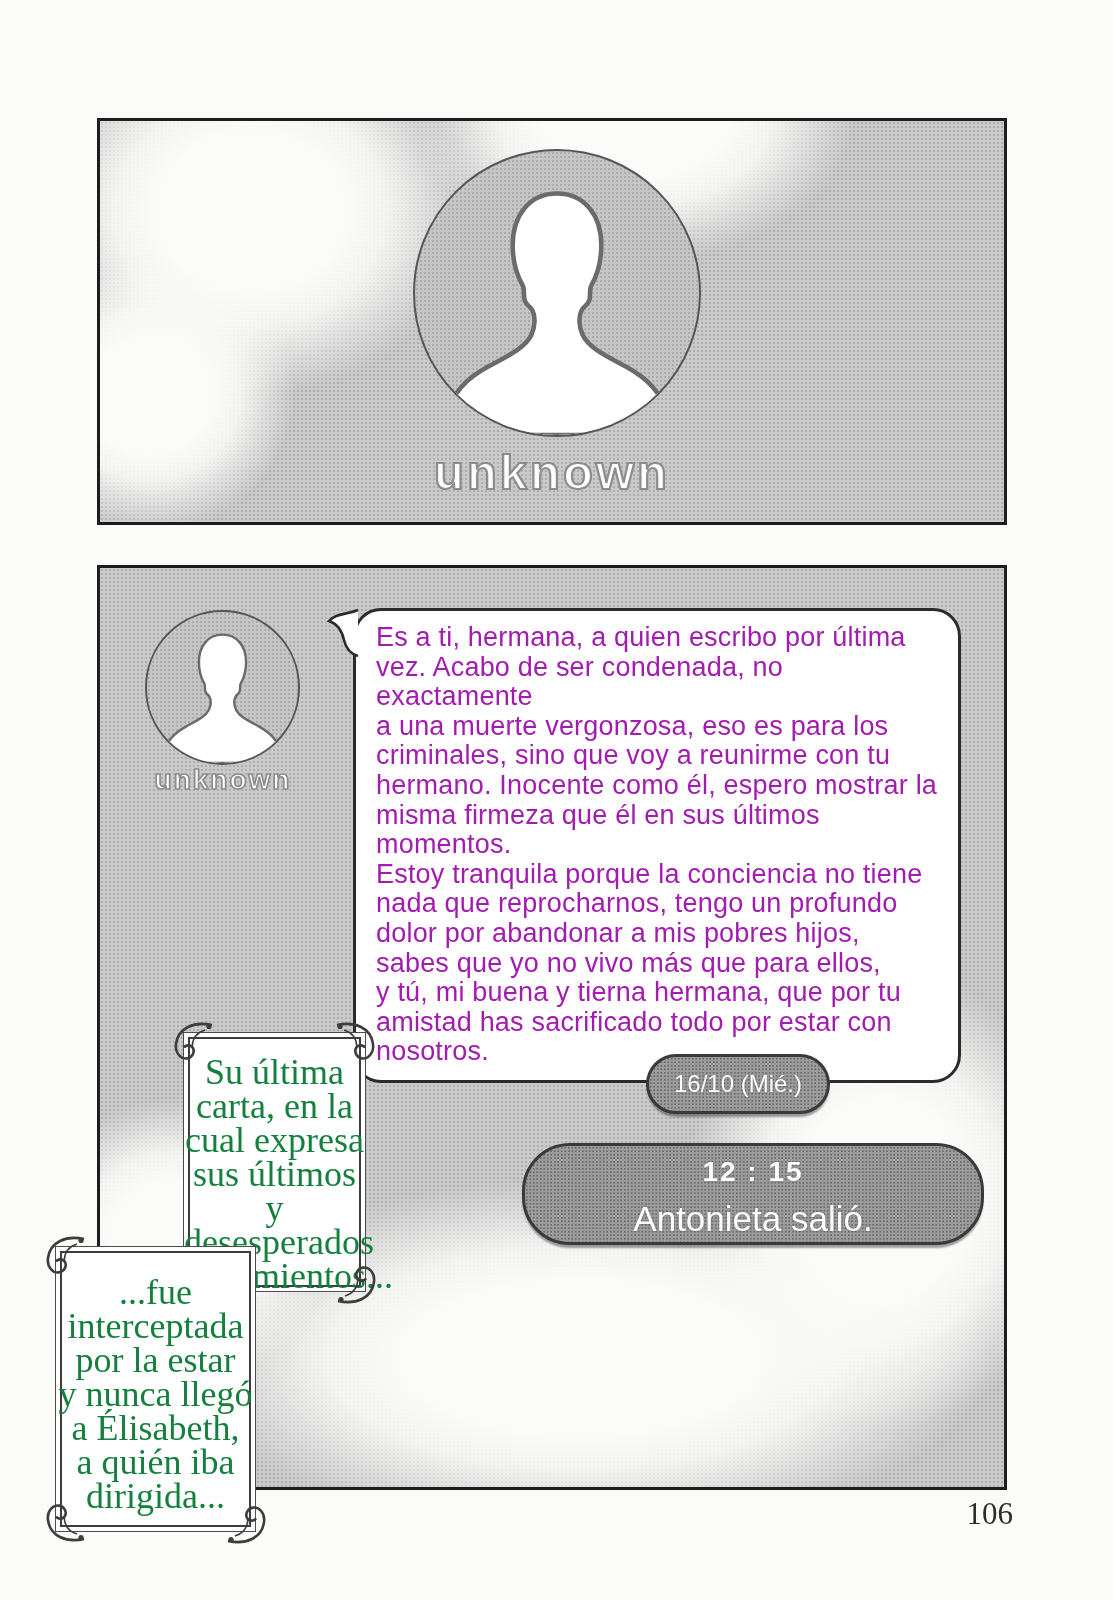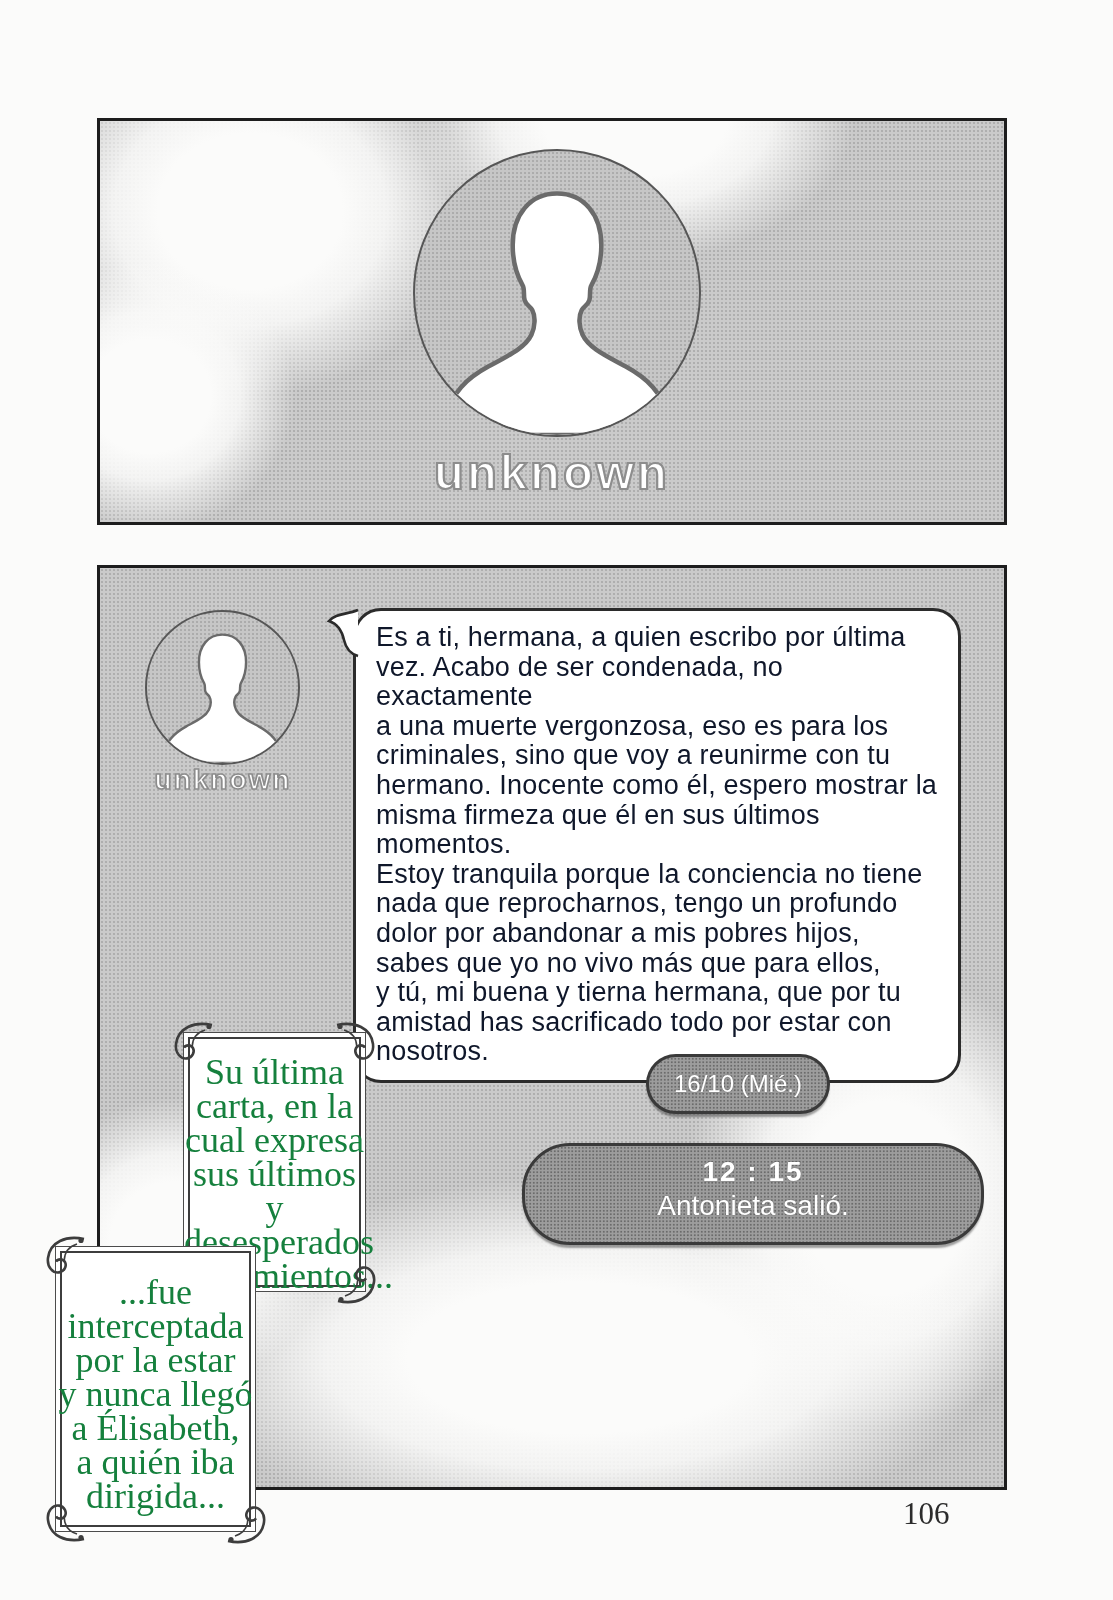--- a/index.html
+++ b/index.html
@@ -56,21 +56,21 @@
   .unknown-large{left:0;width:100%;top:323px;font-size:49px;}
   .unknown-small{left:-27px;width:300px;top:196px;font-size:28px;-webkit-text-stroke:1.7px #8d8d8d;letter-spacing:2px;}
 
   
   .speech-bubble{
     position:absolute;left:253px;top:40px;width:608px;box-sizing:border-box;
     background:#ffffff;border:3px solid #2b2b2b;border-radius:28px;
     padding:12px 12px 13px 20px;
   }
   .bubble-text{
-    font-size:27px;line-height:29.6px;color:#0f172a;white-space:pre-line;
+    font-size:27px;line-height:29.6px;color:#a21caf;white-space:pre-line;
     letter-spacing:0.2px;
   }
   .tail{position:absolute;left:-29px;top:-3px;}
 
   
   .grey-pill{
     position:absolute;box-sizing:border-box;color:#ffffff;
     background-color:#9d9d9d;
     background-image:radial-gradient(rgba(25,25,25,.38) 1px, transparent 1.25px);
     background-size:3.5px 3.5px;
@@ -80,21 +80,21 @@
   .date-pill{
     left:546px;top:486px;width:184px;height:60px;border-radius:31px;
     display:flex;align-items:center;justify-content:center;
     font-size:24px;text-shadow:0 0 2px rgba(70,70,70,.6);
   }
   .system-bubble{
     left:422px;top:575px;width:462px;height:102px;border-radius:48px;
     text-align:center;padding-top:10px;
   }
   .sys-time{font-size:28px;font-weight:bold;letter-spacing:2px;text-shadow:0 0 2px rgba(70,70,70,.6);}
-  .sys-event{font-size:28px;margin-top:2px;text-shadow:0 0 2px rgba(70,70,70,.6);}
+  .sys-event{font-size:35px;margin-top:11px;text-shadow:0 0 2px rgba(70,70,70,.6);}
 
   
   .ornate{
     position:absolute;box-sizing:border-box;background:#ffffff;
     border:1.5px solid #4c4c4c;
     box-shadow:inset 0 0 0 4px #ffffff, inset 0 0 0 6px #3d3d3d;
   }
   .caption-upper{left:183px;top:1032px;width:183px;height:260px;z-index:5;}
   .caption-lower{left:55px;top:1246px;width:201px;height:286px;z-index:6;}
   .caption-text{
@@ -106,21 +106,21 @@
   .caption-lower .caption-text{top:28px;}
 
   .fl{position:absolute;width:46px;height:46px;z-index:7;}
   .fl-tl{left:-13px;top:-13px;}
   .fl-tr{right:-13px;top:-13px;transform:scaleX(-1);}
   .fl-bl{left:-13px;bottom:-13px;transform:scaleY(-1);}
   .fl-br{right:-14px;bottom:-15px;transform:rotate(180deg);}
 
   
   .page-number{
-    position:absolute;left:903px;top:1496px;width:110px;text-align:left;
+    position:absolute;left:903px;top:1496px;width:110px;text-align:right;
     font-family:"Liberation Serif", serif;font-size:31px;color:#2c2c2c;
   }
 </style>
 </head>
 <body>
 
 <svg width="0" height="0" style="position:absolute">
   <defs>
     <g id="person">
       <path d="M50 15

